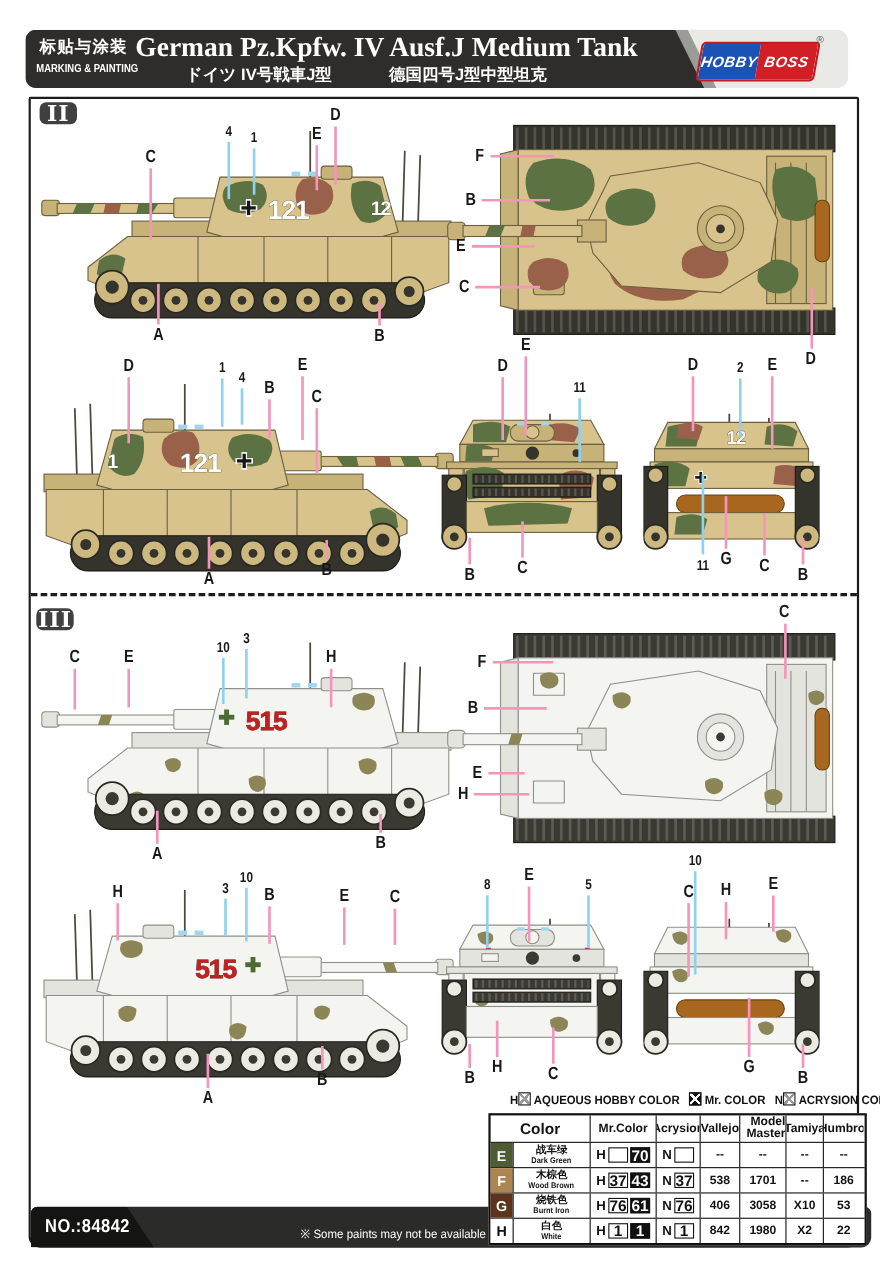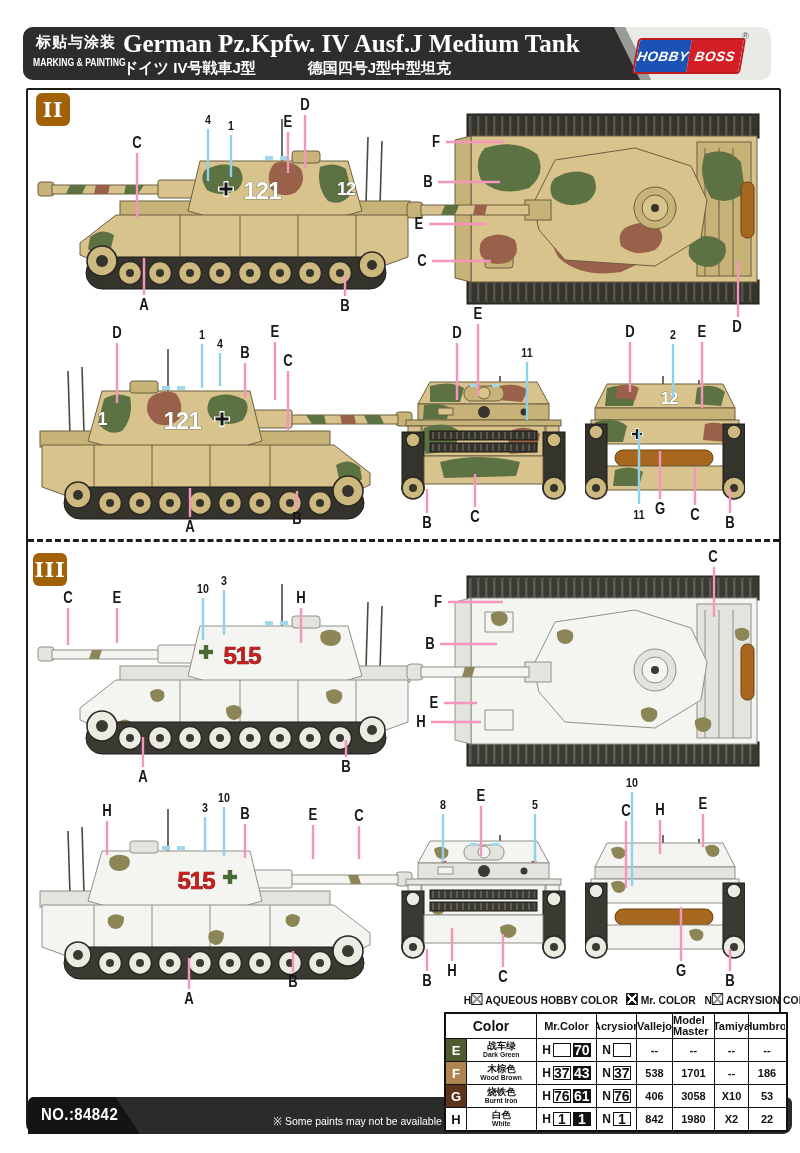--- a/index.html
+++ b/index.html
@@ -10,35 +10,35 @@
           border-radius:10px;overflow:hidden;}
   .header .wedge{position:absolute;left:0;top:0;width:100%;height:100%;background:#9a9a96;
           clip-path:polygon(0 0,80.5% 0,84% 100%,0 100%);}
   .header .black{position:absolute;left:0;top:0;width:100%;height:100%;background:#2e2d2b;
           clip-path:polygon(0 0,79% 0,82.5% 100%,0 100%);}
   .hdr-left{position:absolute;left:10px;top:6px;width:86px;text-align:center;color:#fff;}
   .hdr-left .zh{font-size:15px;font-weight:bold;letter-spacing:1px;}
   .hdr-left .en{font-size:10.5px;font-weight:bold;transform:scaleX(.82);transform-origin:left;white-space:nowrap;margin-top:4px;}
   .hdr-title{position:absolute;left:100px;top:3px;width:420px;text-align:center;color:#fff;}
   .hdr-title .main{font-family:"Liberation Serif",serif;font-weight:bold;font-size:25px;white-space:nowrap;}
-  .hdr-title .subs{display:flex;gap:52px;margin-top:1px;}
+  .hdr-title .subs{display:flex;justify-content:center;gap:52px;margin-top:1px;}
   .hdr-title .subs span{font-size:15px;font-weight:bold;white-space:nowrap;}
   .logo{position:absolute;right:28px;top:11px;width:104px;height:32px;transform:skewX(-10deg);
         border:2px solid #c01b20;border-radius:4px;background:#fff;display:flex;overflow:hidden;
         box-shadow:0 0 0 1.5px #fff inset;}
   .logo .half{flex:1;display:flex;align-items:center;justify-content:center;color:#fff;
         font-weight:bold;font-style:italic;font-size:13.5px;letter-spacing:.5px;}
   .logo .hobby{background:#1b52b5;}
   .logo .boss{background:#d21f26;}
   .regmark{position:absolute;right:22px;top:4px;font-size:9px;color:#555;}
   
   .frame{position:absolute;left:26px;top:88px;width:755px;height:1046px;border:2px solid #1d1d1b;
          border-radius:2px 2px 10px 10px;box-sizing:border-box;}
   .divider{position:absolute;left:28px;top:539px;width:751px;border-top:3px dashed #1d1d1b;}
-  .badge{position:absolute;width:34px;height:33px;background:#a16207;border-radius:6px;
+  .badge{position:absolute;width:34px;height:20px;background:#404040;border-radius:6px;
          color:#fff;font-family:"DejaVu Serif",serif;font-weight:bold;font-size:20px;
          display:flex;align-items:center;justify-content:center;letter-spacing:1px;}
   #badge2{left:36px;top:93px;}
   #badge3{left:33px;top:553px;}
   
   .camo  {--base:#d8c38c;--shade:#c7b277;--line:#6b5f41;--g:#5d7243;--br:#99604a;--trk:#35342c;--wc:#cdb97f;}
   .winter{--base:#f4f4f0;--shade:#e4e4de;--line:#90908a;--g:#8c8656;--br:#cfc6a6;--trk:#3a3a33;--wc:#ecebe3;}
   .tank{position:absolute;}
   .t-base{fill:var(--base);stroke:var(--line);stroke-width:1;}
   .t-shade{fill:var(--shade);stroke:var(--line);stroke-width:1;}
@@ -69,21 +69,21 @@
                     linear-gradient(-45deg,transparent 42%,#9a9a9a 42%,#9a9a9a 58%,transparent 58%),#fff;}
   .lgbox.blk{background:linear-gradient(45deg,transparent 42%,#fff 42%,#fff 58%,transparent 58%),
                         linear-gradient(-45deg,transparent 42%,#fff 42%,#fff 58%,transparent 58%),#111;}
   .ptable{position:absolute;left:444px;top:1012px;width:344px;background:#fff;border:2.5px solid #111;
           box-sizing:border-box;z-index:11;font-family:"Liberation Sans",sans-serif;}
   .tr{display:grid;grid-template-columns:20px 70px 60px 40px 36px 42px 34px 37px;border-top:1.5px solid #111;}
   .tr.head{border-top:none;}
   .td{border-left:1.5px solid #111;min-height:20px;display:flex;align-items:center;justify-content:center;
       font-size:11px;font-weight:bold;color:#111;overflow:hidden;}
   .td:first-child{border-left:none;}
-  .tr.head .td{font-size:11px;height:24px;text-align:left;line-height:11px;}
+  .tr.head .td{font-size:11px;height:24px;text-align:right;line-height:11px;}
   .tr.head .cname{grid-column:1/3;font-size:14px;}
   .sw{font-size:13px;}
   .swl{font-weight:bold;}
   .paint-rows .tr:last-child .swl{color:#111;}
   .paint-rows .swl{color:#fff;}
   .nm{flex-direction:column;line-height:9px;padding:1px 0;}
   .nm .zh{font-size:9.5px;}
   .nm .en{font-size:7.5px;transform:scaleX(.9);white-space:nowrap;}
   .pfx{font-size:12px;font-weight:bold;margin-right:2px;}
   .wbox,.bbox{display:inline-flex;align-items:center;justify-content:center;min-width:16px;height:12px;

